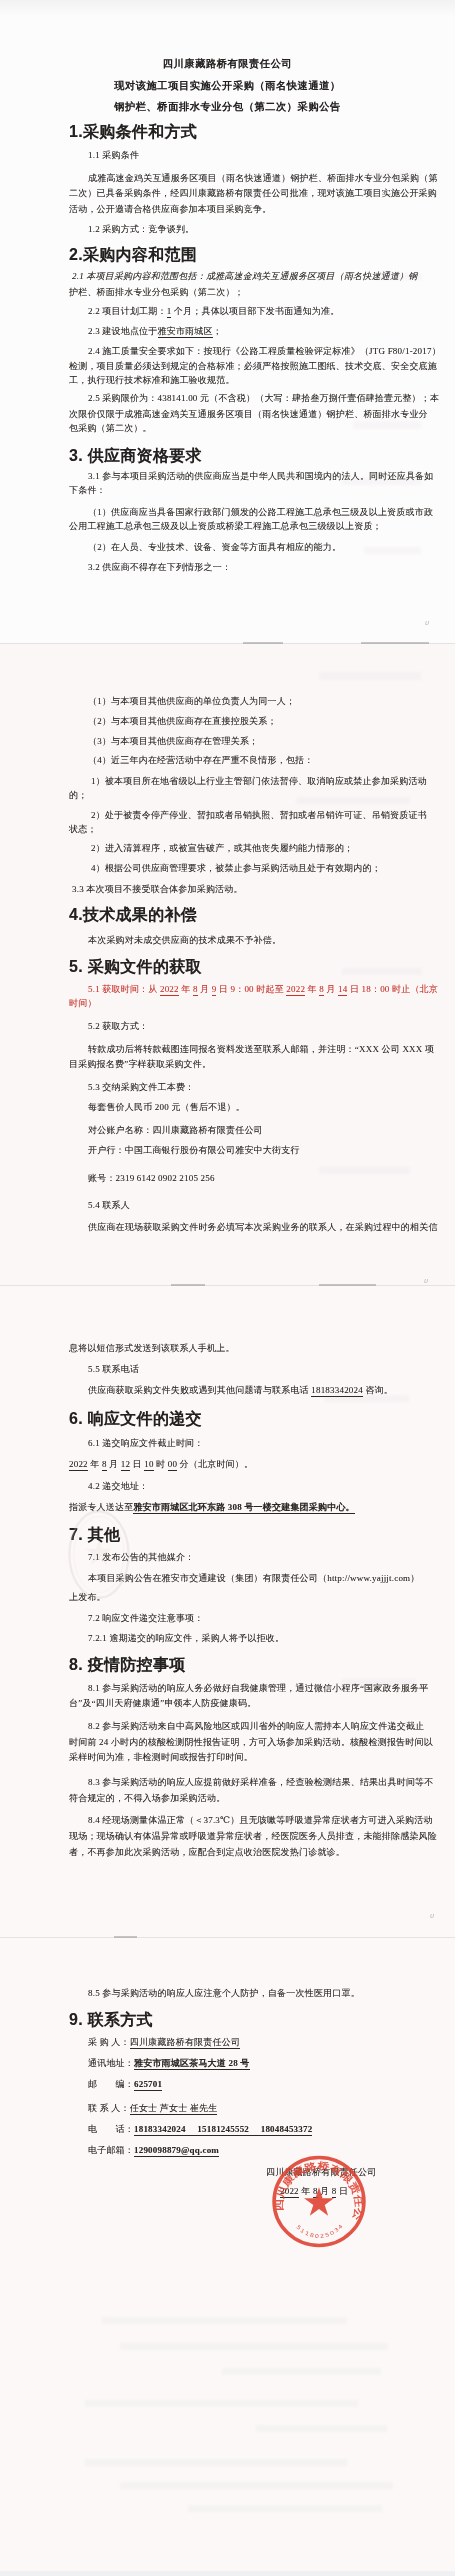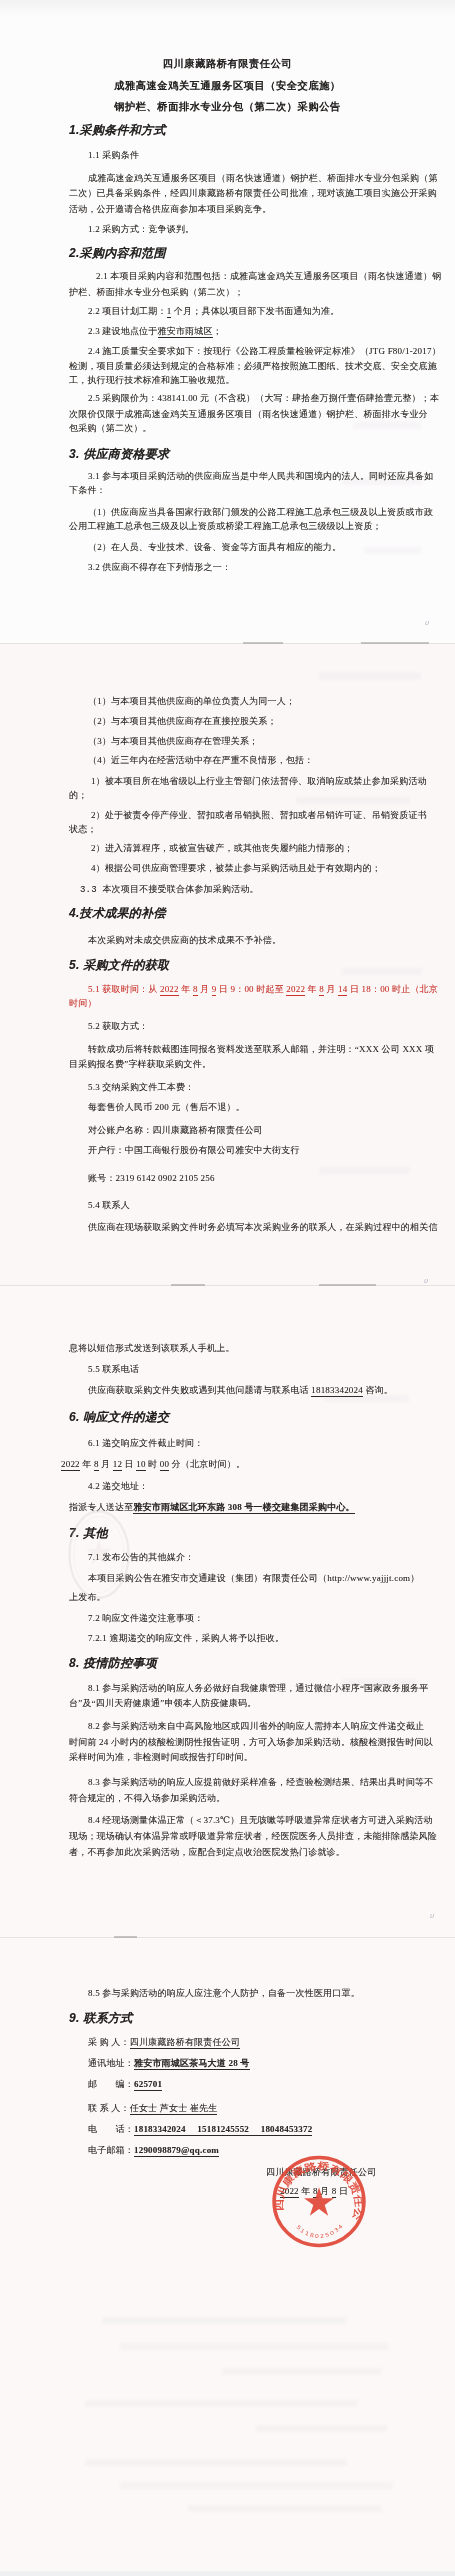--- a/index.html
+++ b/index.html
@@ -11,21 +11,21 @@
   .pagebg{position:absolute;left:0;width:100%;}
   .edge-strip{position:absolute;left:0;width:100%;}
   .boundary{position:absolute;left:0;width:100%;height:0.6px;}
   .boundary .seg{position:absolute;height:1.1px;top:-0.6px;background:#9a9898;opacity:.55;}
   .line{
     position:absolute;white-space:nowrap;color:#2b2825;font-size:9px;
     letter-spacing:0.2px;text-shadow:0 0 0.3px rgba(60,55,50,.4);
   }
   .line.center{left:0;width:100%;text-align:center;}
   .line.t1{font-family:"Liberation Sans","DejaVu Sans",sans-serif;font-weight:bold;font-size:10.2px;color:#232120;letter-spacing:0.6px;}
-  .line.h{font-family:"Liberation Sans","DejaVu Sans",sans-serif;font-weight:bold;font-size:12px;color:#232120;letter-spacing:0.3px;font-style:italic;}
+  .line.h{font-family:"Liberation Sans","DejaVu Sans",sans-serif;font-weight:bold;font-size:16px;color:#232120;letter-spacing:0.3px;}
   .line.r{color:var(--red-text,#c8342c);text-shadow:0 0 0.3px rgba(200,52,44,.35);}
   .line .u{border-bottom:0.6px solid currentColor;padding-bottom:0.6px;}
   .line .bold{font-weight:bold;}
   .bleed{position:absolute;background:#9a93ab;opacity:.055;filter:blur(1.1px);border-radius:1.1px;}
   .penmark{position:absolute;color:#b3b7c2;font-size:7.4px;font-family:"DejaVu Sans",sans-serif;font-style:italic;}
   #main-stamp{position:absolute;left:268px;top:2151px;width:102px;height:101px;opacity:.88;}
   #ghost-stamp{position:absolute;left:66px;top:1507px;width:66px;height:95px;opacity:.5;}
 </style>
 </head>
 <body>
@@ -34,30 +34,30 @@
 
   <div class="pagebg" id="pg1" style="top: 0px; height: 643px; background: rgb(253, 252, 252);"></div>
   <div class="pagebg" id="pg2" style="top: 643px; height: 642px; background: rgb(251, 247, 247);"></div>
   <div class="pagebg" id="pg3" style="top: 1285px; height: 652px; background: rgb(252, 248, 248);"></div>
   <div class="pagebg" id="pg4" style="top: 1937px; height: 639px; background: rgb(251, 248, 247);"></div>
   <div class="edge-strip" id="top-strip" style="top: 0px; height: 16px; background: linear-gradient(rgb(242, 242, 242), rgba(255, 255, 255, 0));"></div>
   <div class="edge-strip" id="bottom-strip" style="top: 2571px; height: 4.6px; background: rgb(238, 240, 241);"></div>
 
   <div id="content">
       <div class="line t1 center" style="top: 57px;"><span>四川康藏路桥有限责任公司</span></div>
-      <div class="line t1 center" style="top: 79px;"><span>成雅高速金鸡关互通服务区项目（安全交底施）</span></div>
+      <div class="line t1 center" style="top: 79px;"><span>现对该施工项目实施公开采购（雨名快速通道）</span></div>
       <div class="line t1 center" style="top: 100px;"><span>钢护栏、桥面排水专业分包（第二次）采购公告</span></div>
       <div class="line h" style="top: 122px; left: 69px;"><span>1.采购条件和方式</span></div>
       <div class="line" style="top: 149px; left: 88px;"><span>1.1 采购条件</span></div>
       <div class="line" style="top: 172px; left: 88px;"><span>成雅高速金鸡关互通服务区项目（雨名快速通道）钢护栏、桥面排水专业分包采购（第</span></div>
       <div class="line" style="top: 187px; left: 69px;"><span>二次）已具备采购条件，经四川康藏路桥有限责任公司批准，现对该施工项目实施公开采购</span></div>
       <div class="line" style="top: 203px; left: 69px;"><span>活动，公开邀请合格供应商参加本项目采购竞争。</span></div>
       <div class="line" style="top: 223px; left: 88px;"><span>1.2 采购方式：竞争谈判。</span></div>
       <div class="line h" style="top: 245px; left: 69px;"><span>2.采购内容和范围</span></div>
-      <div class="line" style="top: 270px; left: 96px;"><span>2.1 本项目采购内容和范围包括：成雅高速金鸡关互通服务区项目（雨名快速通道）钢</span></div>
+      <div class="line" style="top: 270px; left: 72px; font-style: italic;"><span>2.1 本项目采购内容和范围包括：成雅高速金鸡关互通服务区项目（雨名快速通道）钢</span></div>
       <div class="line" style="top: 286px; left: 69px;"><span>护栏、桥面排水专业分包采购（第二次）；</span></div>
       <div class="line" style="top: 305px; left: 88px;"><span>2.2 项目计划工期：</span><span class="u">1</span><span> 个月；具体以项目部下发书面通知为准。</span></div>
       <div class="line" style="top: 325px; left: 88px;"><span>2.3 建设地点位于</span><span class="u">雅安市雨城区</span><span>；</span></div>
       <div class="line" style="top: 345px; left: 88px;"><span>2.4 施工质量安全要求如下：按现行《公路工程质量检验评定标准》（JTG F80/1-2017）</span></div>
       <div class="line" style="top: 360px; left: 69px;"><span>检测，项目质量必须达到规定的合格标准；必须严格按照施工图纸、技术交底、安全交底施</span></div>
       <div class="line" style="top: 374px; left: 69px;"><span>工，执行现行技术标准和施工验收规范。</span></div>
       <div class="line" style="top: 392px; left: 88px;"><span>2.5 采购限价为：438141.00 元（不含税）（大写：肆拾叁万捌仟壹佰肆拾壹元整）；本</span></div>
       <div class="line" style="top: 408px; left: 69px;"><span>次限价仅限于成雅高速金鸡关互通服务区项目（雨名快速通道）钢护栏、桥面排水专业分</span></div>
       <div class="line" style="top: 422px; left: 69px;"><span>包采购（第二次）。</span></div>
       <div class="line h" style="top: 446px; left: 69px;"><span>3. 供应商资格要求</span></div>
@@ -70,42 +70,42 @@
       <div class="line" style="top: 695px; left: 88px;"><span>（1）与本项目其他供应商的单位负责人为同一人；</span></div>
       <div class="line" style="top: 715px; left: 88px;"><span>（2）与本项目其他供应商存在直接控股关系；</span></div>
       <div class="line" style="top: 735px; left: 88px;"><span>（3）与本项目其他供应商存在管理关系；</span></div>
       <div class="line" style="top: 754px; left: 88px;"><span>（4）近三年内在经营活动中存在严重不良情形，包括：</span></div>
       <div class="line" style="top: 775px; left: 91px;"><span>1）被本项目所在地省级以上行业主管部门依法暂停、取消响应或禁止参加采购活动</span></div>
       <div class="line" style="top: 789px; left: 69px;"><span>的；</span></div>
       <div class="line" style="top: 809px; left: 91px;"><span>2）处于被责令停产停业、暂扣或者吊销执照、暂扣或者吊销许可证、吊销资质证书</span></div>
       <div class="line" style="top: 823px; left: 69px;"><span>状态；</span></div>
       <div class="line" style="top: 842px; left: 91px;"><span>2）进入清算程序，或被宣告破产，或其他丧失履约能力情形的；</span></div>
       <div class="line" style="top: 862px; left: 91px;"><span>4）根据公司供应商管理要求，被禁止参与采购活动且处于有效期内的；</span></div>
-      <div class="line" style="top: 883px; left: 80px; font-family: Liberation Mono, monospace;"><span>3.3 本次项目不接受联合体参加采购活动。</span></div>
+      <div class="line" style="top: 883px; left: 72px;"><span>3.3 本次项目不接受联合体参加采购活动。</span></div>
       <div class="line h" style="top: 905px; left: 69px;"><span>4.技术成果的补偿</span></div>
       <div class="line" style="top: 934px; left: 88px;"><span>本次采购对未成交供应商的技术成果不予补偿。</span></div>
       <div class="line h" style="top: 957px; left: 69px;"><span>5. 采购文件的获取</span></div>
       <div class="line r" style="top: 983px; left: 88px;"><span>5.1 获取时间：从 </span><span class="u">2022</span><span> 年 </span><span class="u">8</span><span> 月 </span><span class="u">9</span><span> 日 9：00 时起至 </span><span class="u">2022</span><span> 年 </span><span class="u">8</span><span> 月 </span><span class="u">14</span><span> 日 18：00 时止（北京</span></div>
       <div class="line r" style="top: 997px; left: 69px;"><span>时间）</span></div>
       <div class="line" style="top: 1020px; left: 88px;"><span>5.2 获取方式：</span></div>
       <div class="line" style="top: 1043px; left: 88px;"><span>转款成功后将转款截图连同报名资料发送至联系人邮箱，并注明：“XXX 公司 XXX 项</span></div>
       <div class="line" style="top: 1058px; left: 69px;"><span>目采购报名费”字样获取采购文件。</span></div>
       <div class="line" style="top: 1081px; left: 88px;"><span>5.3 交纳采购文件工本费：</span></div>
       <div class="line" style="top: 1101px; left: 88px;"><span>每套售价人民币 200 元（售后不退）。</span></div>
       <div class="line" style="top: 1124px; left: 88px;"><span>对公账户名称：四川康藏路桥有限责任公司</span></div>
       <div class="line" style="top: 1144px; left: 88px;"><span>开户行：中国工商银行股份有限公司雅安中大街支行</span></div>
       <div class="line" style="top: 1172px; left: 88px;"><span>账号：2319 6142 0902 2105 256</span></div>
       <div class="line" style="top: 1199px; left: 88px;"><span>5.4 联系人</span></div>
       <div class="line" style="top: 1221px; left: 88px;"><span>供应商在现场获取采购文件时务必填写本次采购业务的联系人，在采购过程中的相关信</span></div>
       <div class="line" style="top: 1342px; left: 69px; text-align: center;"><span>息将以短信形式发送到该联系人手机上。</span></div>
       <div class="line" style="top: 1363px; left: 88px;"><span>5.5 联系电话</span></div>
       <div class="line" style="top: 1384px; left: 88px;"><span>供应商获取采购文件失败或遇到其他问题请与联系电话 </span><span class="u">18183342024</span><span> 咨询。</span></div>
       <div class="line h" style="top: 1409px; left: 69px;"><span>6. 响应文件的递交</span></div>
       <div class="line" style="top: 1437px; left: 88px;"><span>6.1 递交响应文件截止时间：</span></div>
-      <div class="line" style="top: 1458px; left: 61px; font-family: Liberation Serif, serif;"><span class="u">2022</span><span> 年 </span><span class="u">8</span><span> 月 </span><span class="u">12</span><span> 日 </span><span class="u">10</span><span> 时 </span><span class="u">00</span><span> 分（北京时间）。</span></div>
+      <div class="line" style="top: 1458px; left: 69px; font-family: Liberation Serif, serif;"><span class="u">2022</span><span> 年 </span><span class="u">8</span><span> 月 </span><span class="u">12</span><span> 日 </span><span class="u">10</span><span> 时 </span><span class="u">00</span><span> 分（北京时间）。</span></div>
       <div class="line" style="top: 1480px; left: 88px;"><span>4.2 递交地址：</span></div>
       <div class="line" style="top: 1501px; left: 69px;"><span>指派专人送达至</span><span class="u bold">雅安市雨城区北环东路 308 号一楼交建集团采购中心。</span></div>
       <div class="line h" style="top: 1525px; left: 69px;"><span>7. 其他</span></div>
       <div class="line" style="top: 1551px; left: 88px;"><span>7.1 发布公告的其他媒介：</span></div>
       <div class="line" style="top: 1572px; left: 88px;"><span>本项目采购公告在雅安市交通建设（集团）有限责任公司（http://www.yajjjt.com）</span></div>
       <div class="line" style="top: 1591px; left: 69px;"><span>上发布。</span></div>
       <div class="line" style="top: 1612px; left: 88px;"><span>7.2 响应文件递交注意事项：</span></div>
       <div class="line" style="top: 1632px; left: 88px;"><span>7.2.1 逾期递交的响应文件，采购人将予以拒收。</span></div>
       <div class="line h" style="top: 1655px; left: 69px;"><span>8. 疫情防控事项</span></div>
       <div class="line" style="top: 1682px; left: 88px;"><span>8.1 参与采购活动的响应人务必做好自我健康管理，通过微信小程序“国家政务服务平</span></div>

